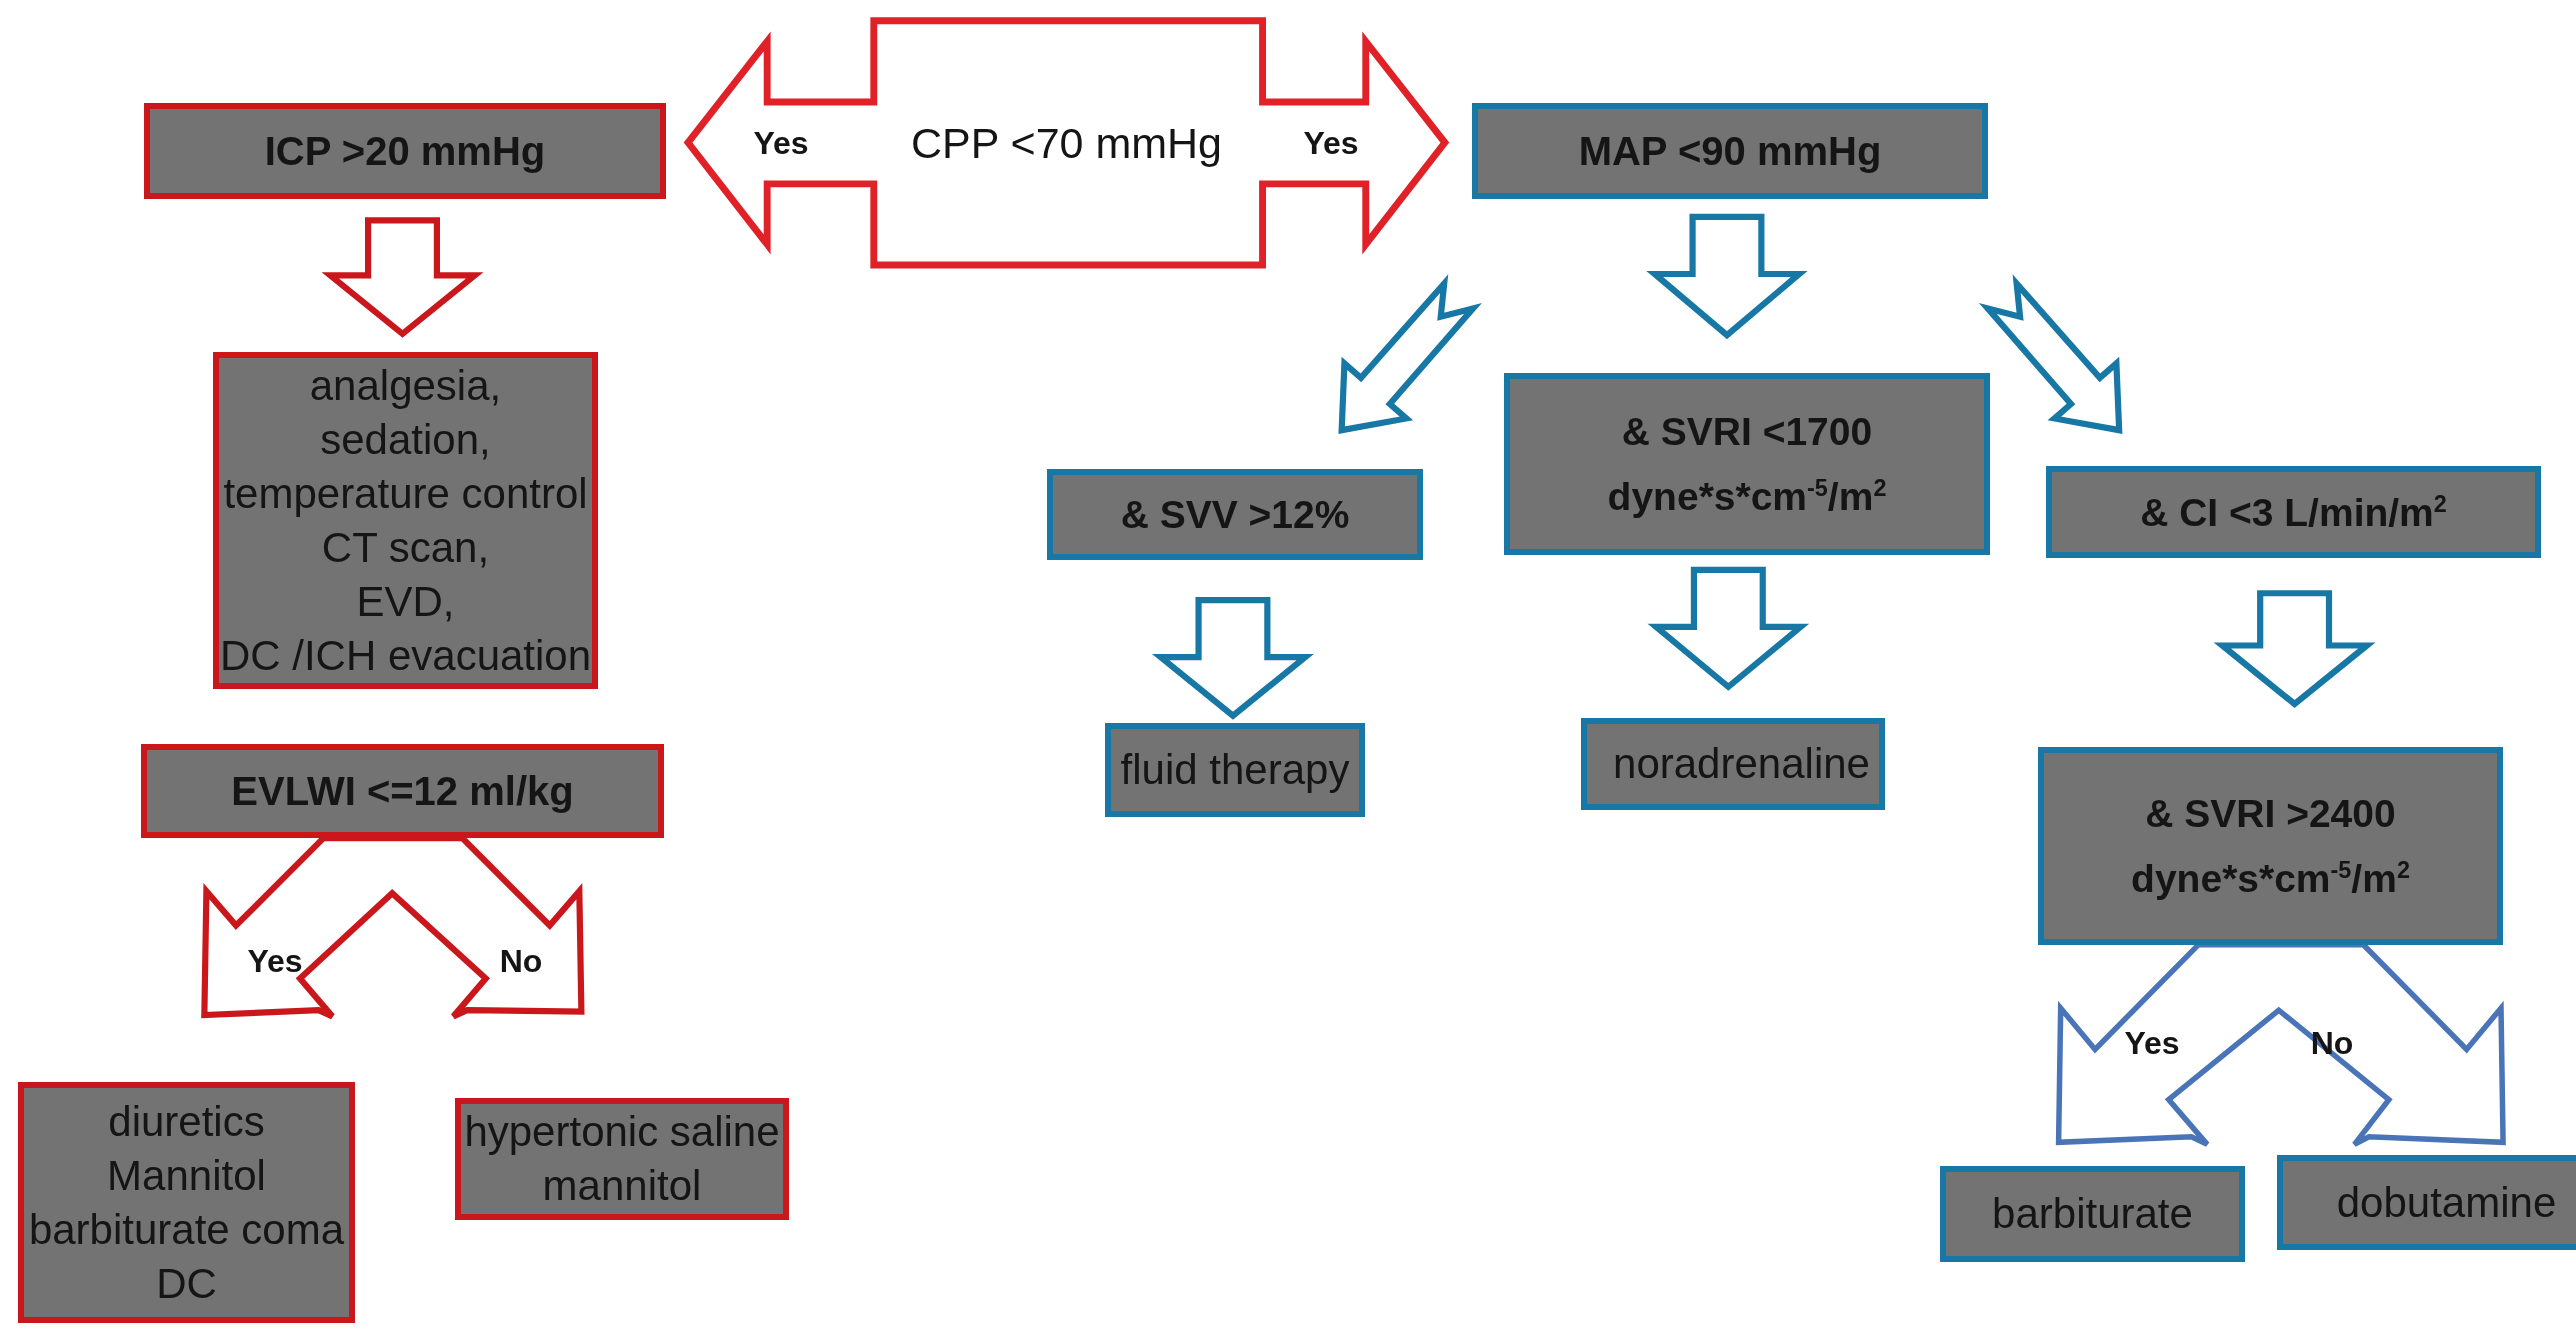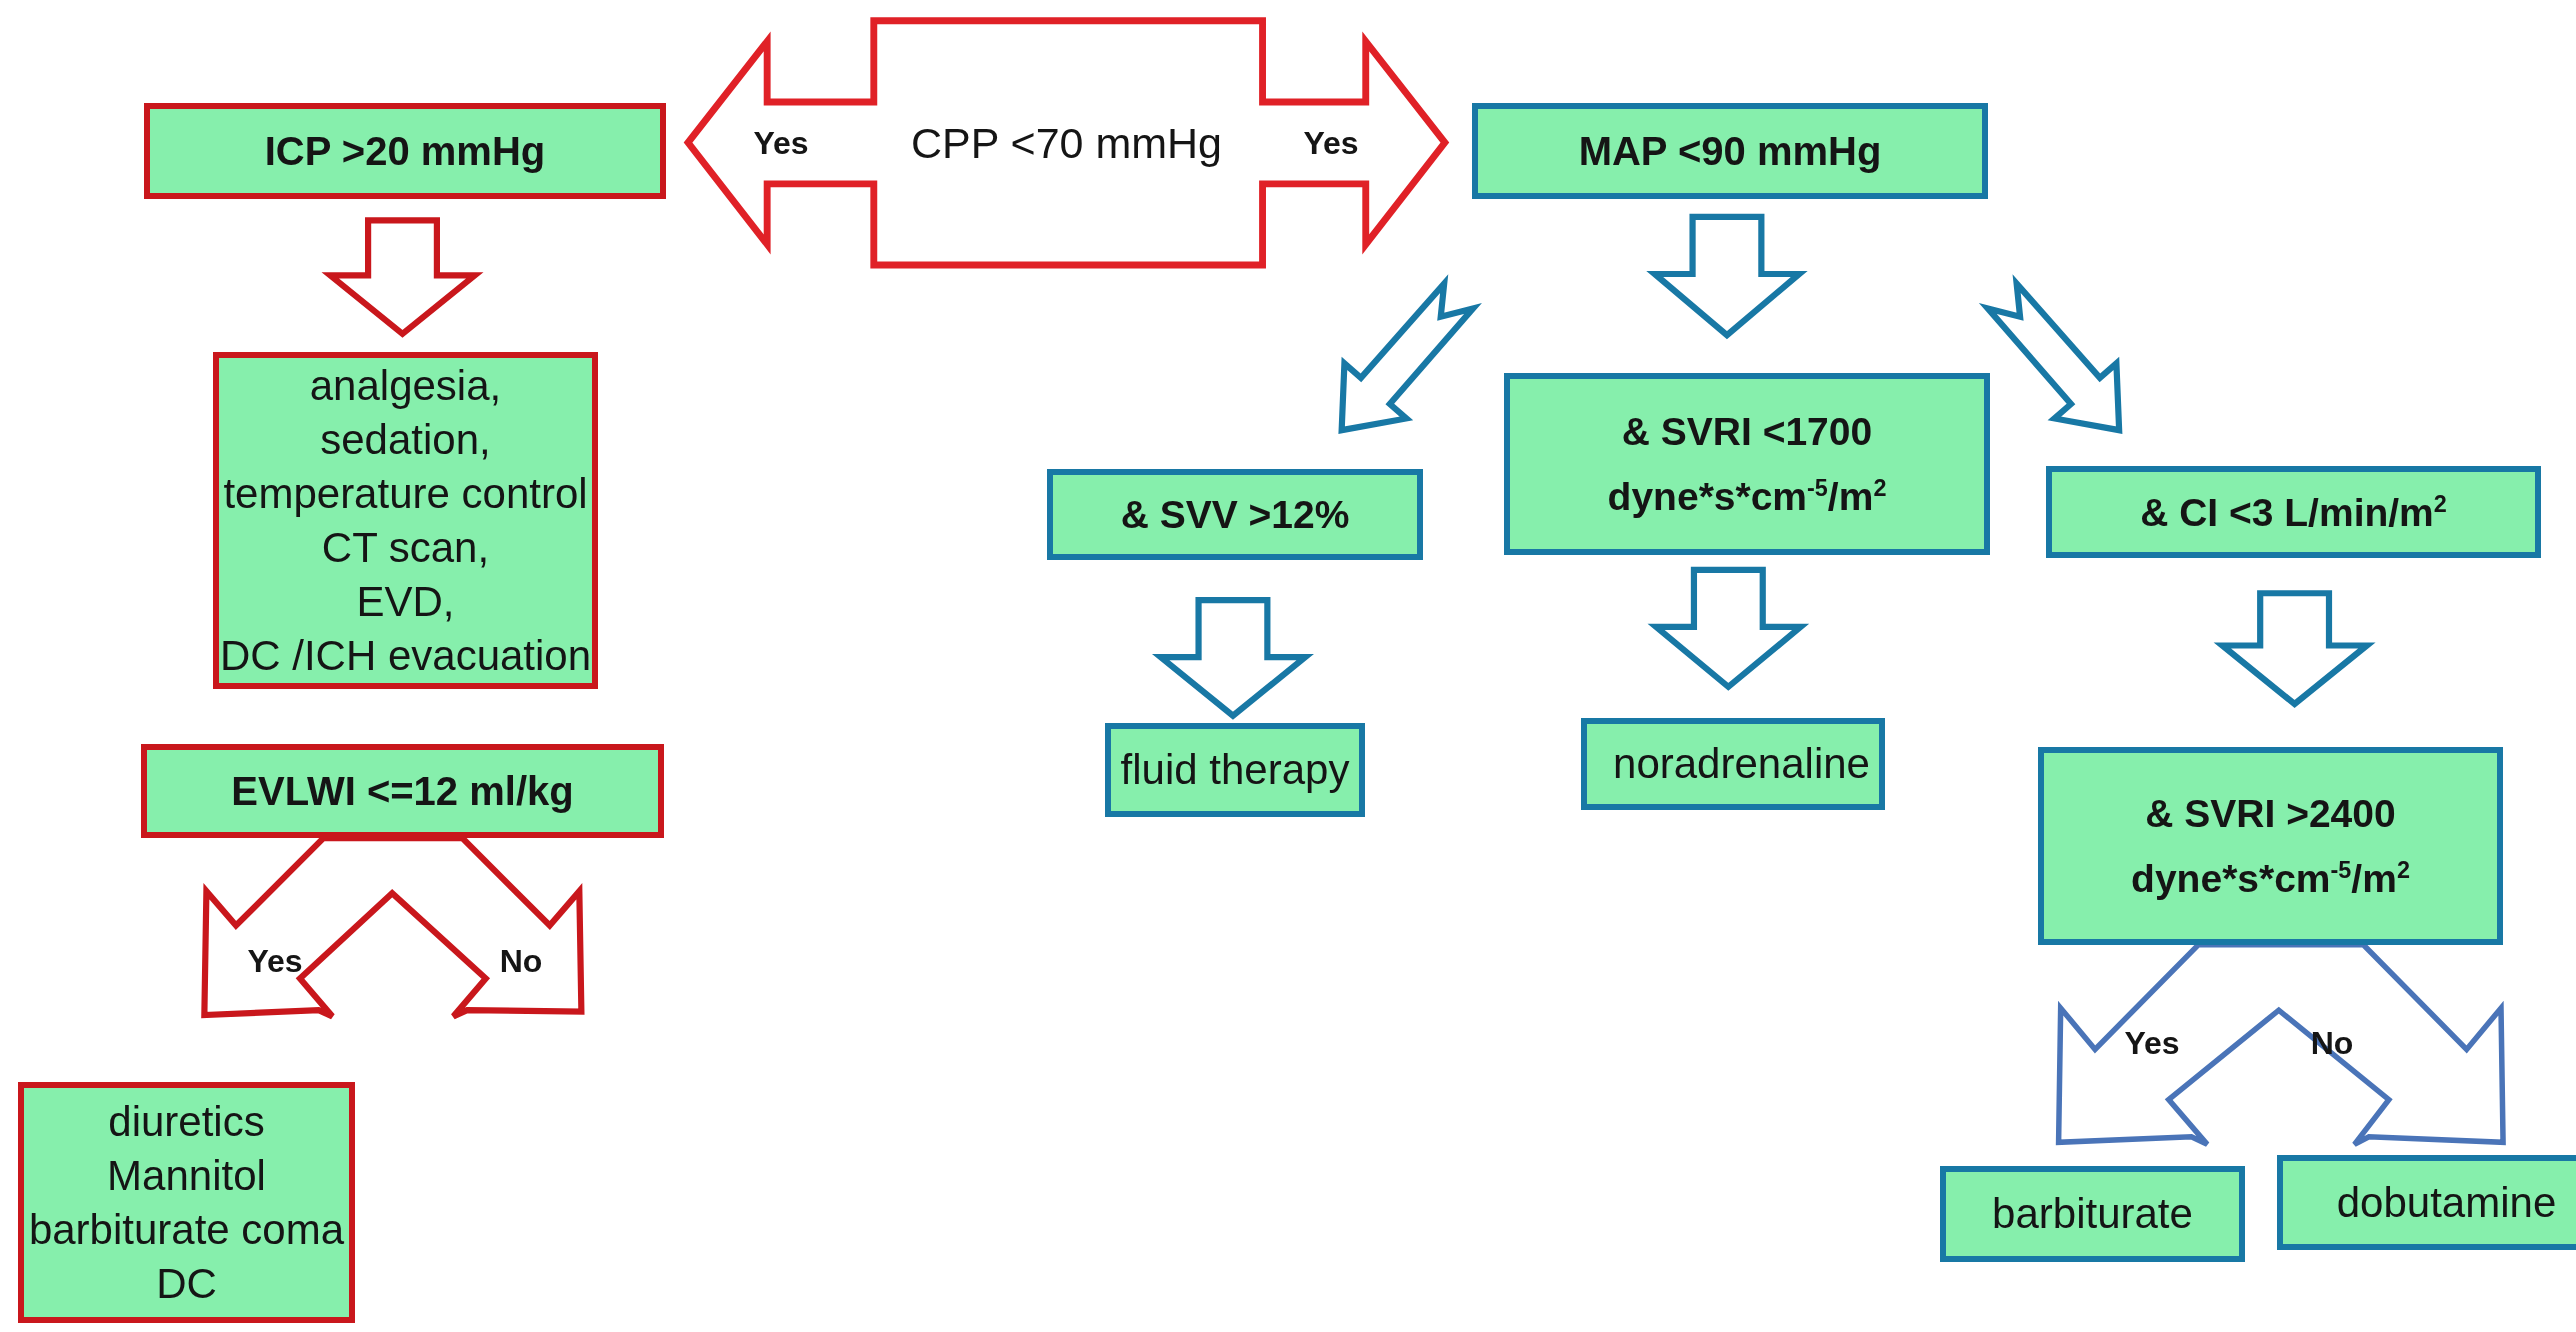--- a/index.html
+++ b/index.html
@@ -5,21 +5,21 @@
   html,body{margin:0;padding:0;background:#ffffff;}
   body{font-family:"Liberation Sans","DejaVu Sans",sans-serif;color:#151515;}
   .stage{position:relative;width:2576px;height:1333px;background:#fff;overflow:hidden;}
   svg.layer{position:absolute;left:0;top:0;width:2576px;height:1333px;}
   polygon{fill:#ffffff;stroke-linejoin:miter;}
   .stroke-red{stroke:var(--red_bright);stroke-width:10;}
   .stroke-red-arrow{stroke:var(--red);stroke-width:9;}
   .stroke-blue-arrow{stroke:var(--blue);stroke-width:9;}
   .stroke-blue-muted{stroke:var(--blue_muted);stroke-width:8;}
   .box{position:absolute;display:flex;flex-direction:column;justify-content:center;
-       text-align:center;background:#86efac;box-sizing:border-box;}
+       text-align:center;background:#737373;box-sizing:border-box;}
   .box.red{border:6.9px solid var(--red);}
   .box.blue{border:6.2px solid var(--blue);}
   .bold1{font-weight:bold;font-size:40px;line-height:1.05;}
   .bold2{font-weight:bold;font-size:39px;line-height:65px;}
   .treat{font-size:42px;line-height:54px;}
   .cpp-label{position:absolute;font-weight:normal;font-size:43px;display:flex;align-items:center;
              justify-content:center;text-align:left;}
   .yn{position:absolute;font-weight:bold;font-size:32px;display:flex;align-items:center;justify-content:center;}
   sup{font-size:60%;vertical-align:super;line-height:0;}
 </style>
@@ -75,20 +75,24 @@
   <div class="yn" style="left:220px;top:934px;width:110px;height:55px;">Yes</div>
   <div class="yn" style="left:466px;top:934px;width:110px;height:55px;">No</div>
 
   <div class="box red treat" style="left:18px;top:1082px;width:337px;height:241px;">
     <div>diuretics</div>
     <div>Mannitol</div>
     <div>barbiturate coma</div>
     <div>DC</div>
   </div>
 
+  <div class="box red treat" style="left:455px;top:1098px;width:334px;height:122px;">
+    <div>hypertonic saline</div>
+    <div>mannitol</div>
+  </div>
 
   <div class="box blue bold1" style="left:1472px;top:103px;width:516px;height:96px;">
     <span>MAP &lt;90 mmHg</span>
   </div>
 
   <div class="box blue bold2" style="left:1047px;top:469px;width:376px;height:91px;">
     <span>&amp; SVV &gt;12%</span>
   </div>
 
   <div class="box blue bold2" style="left:1504px;top:373px;width:486px;height:182px;">

